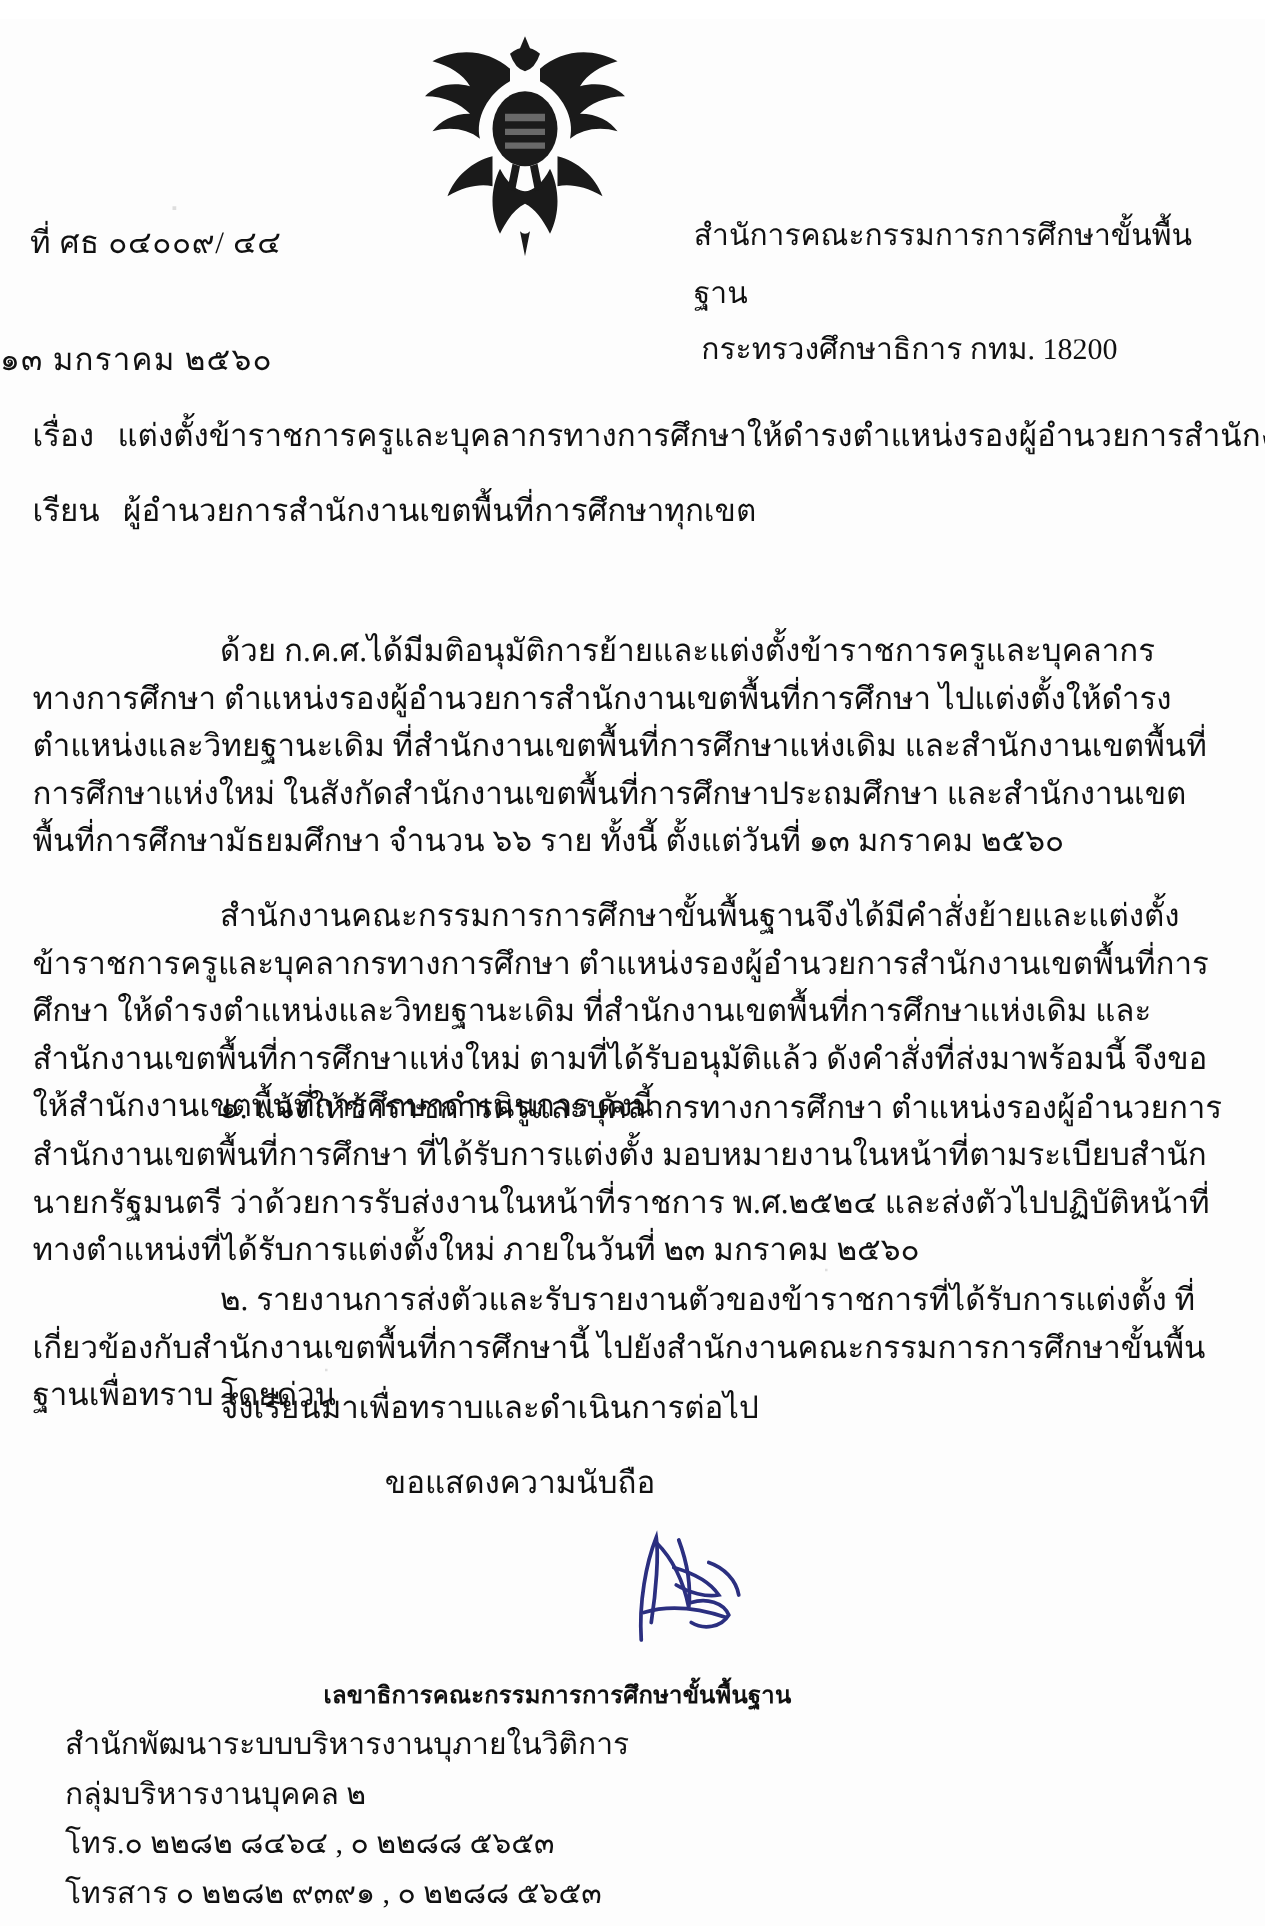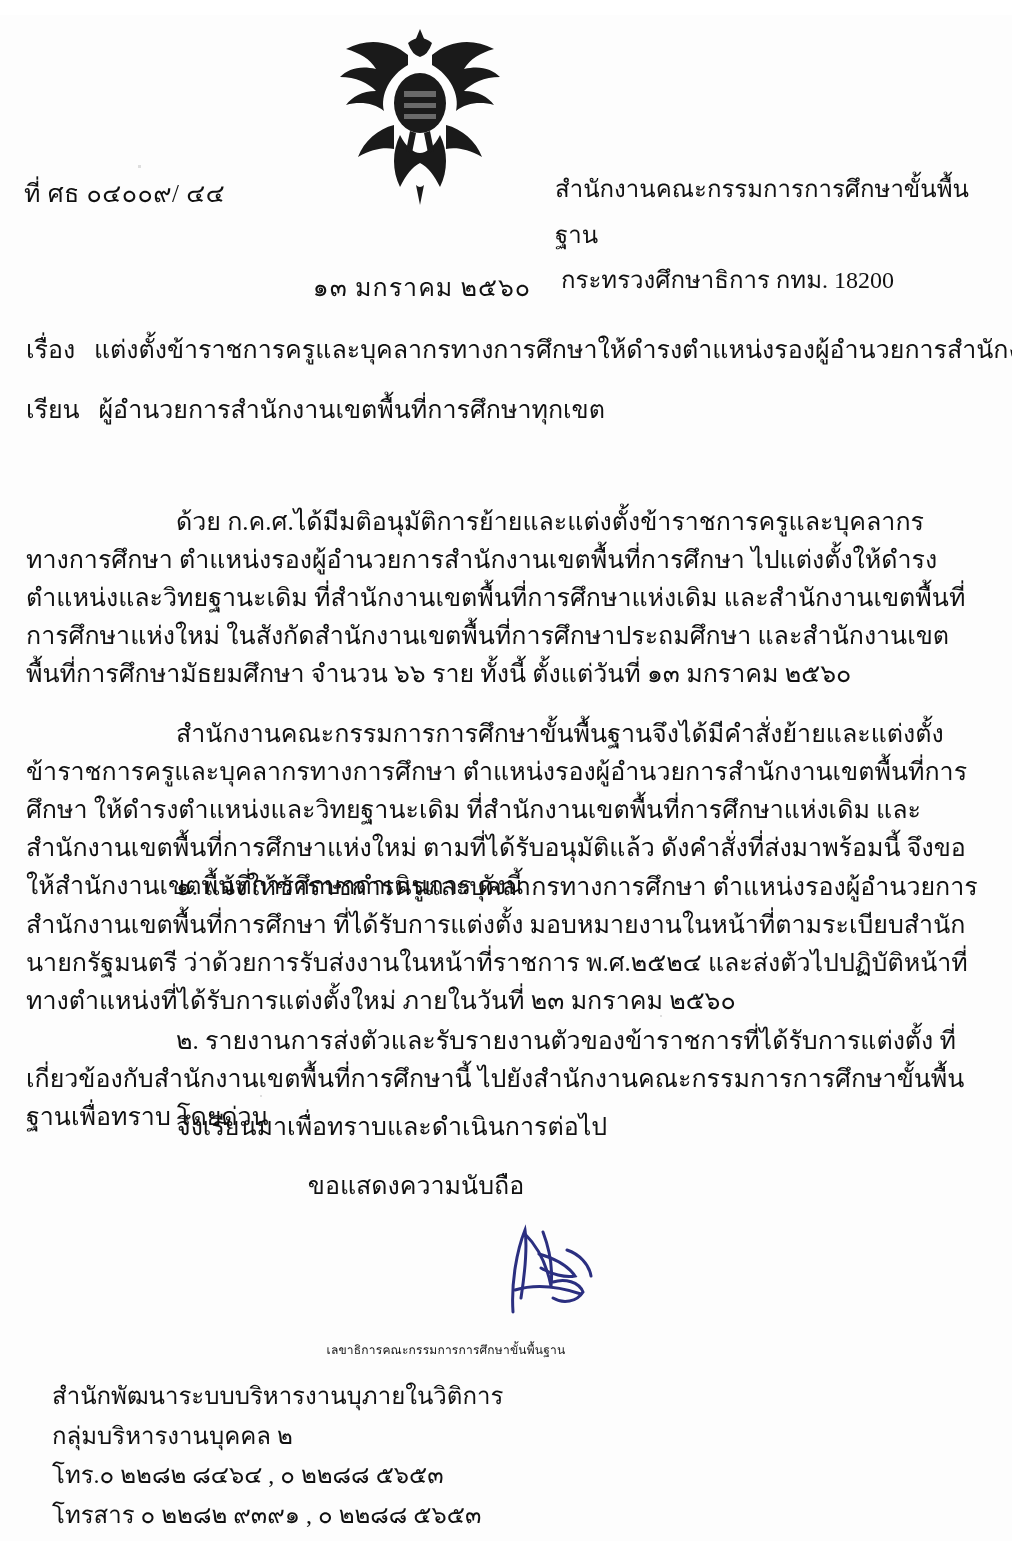--- a/index.html
+++ b/index.html
@@ -47,21 +47,20 @@
     font-size: 24px;
     line-height: 1.9;
   }
   .org-line2 { padding-left: 6px; }
 
   .date-line {
     position: absolute;
     left: 0;
     top: 252px;
     width: 844px;
-    text-align: center;
     font-size: 25px;
     letter-spacing: 1px;
   }
 
   
   .field {
     position: absolute;
     left: 26px;
     font-size: 25px;
     line-height: 1.5;
@@ -111,22 +110,23 @@
     width: 1012px;
     text-align: center;
     font-size: 24px;
   }
   .sign-title {
     position: absolute;
     left: 0;
     top: 1325px;
     width: 892px;
     text-align: center;
-    font-size: 12px;
+    font-size: 19px;
     letter-spacing: 0.2px;
+    font-weight: bold;
   }
 
   
   .footer {
     position: absolute;
     left: 52px;
     top: 1362px;
     font-size: 24px;
     line-height: 1.65;
   }
@@ -174,21 +174,21 @@
         <path d="M100 106 l4 20 -6 2 -4 -20z"></path>
 
         <path d="M86 160 l4 20 4 -20 q-4 4 -8 0z"></path>
       </g>
     </svg>
   </div>
 
   <div class="doc-no">ที่ ศธ ๐๔๐๐๙/ ๔๔</div>
 
   <div class="org-block">
-    <div>สำนักงานคณะกรรมการการศึกษาขั้นพื้นฐาน</div>
+    <div>สำนัการคณะกรรมการการศึกษาขั้นพื้นฐาน</div>
     <div class="org-line2">กระทรวงศึกษาธิการ  กทม. 18200</div>
   </div>
 
   <div class="date-line">๑๓    มกราคม ๒๕๖๐</div>
 
   <div class="field f-subject">
     <span>เรื่อง</span>
     &nbsp;
     <span>แต่งตั้งข้าราชการครูและบุคลากรทางการศึกษาให้ดำรงตำแหน่งรองผู้อำนวยการสำนักงานเขตพื้นที่การศึกษา</span>
   </div>

